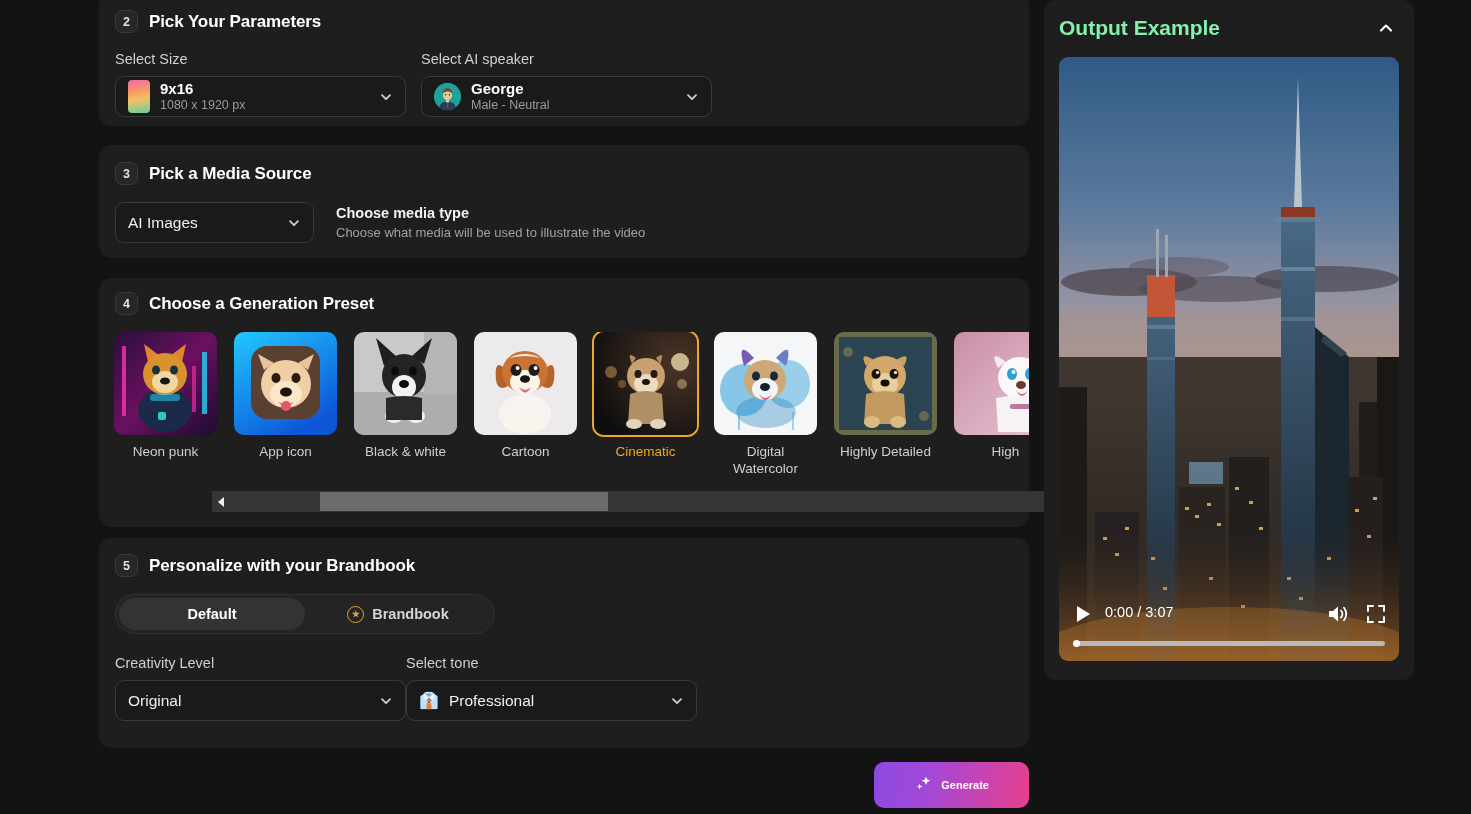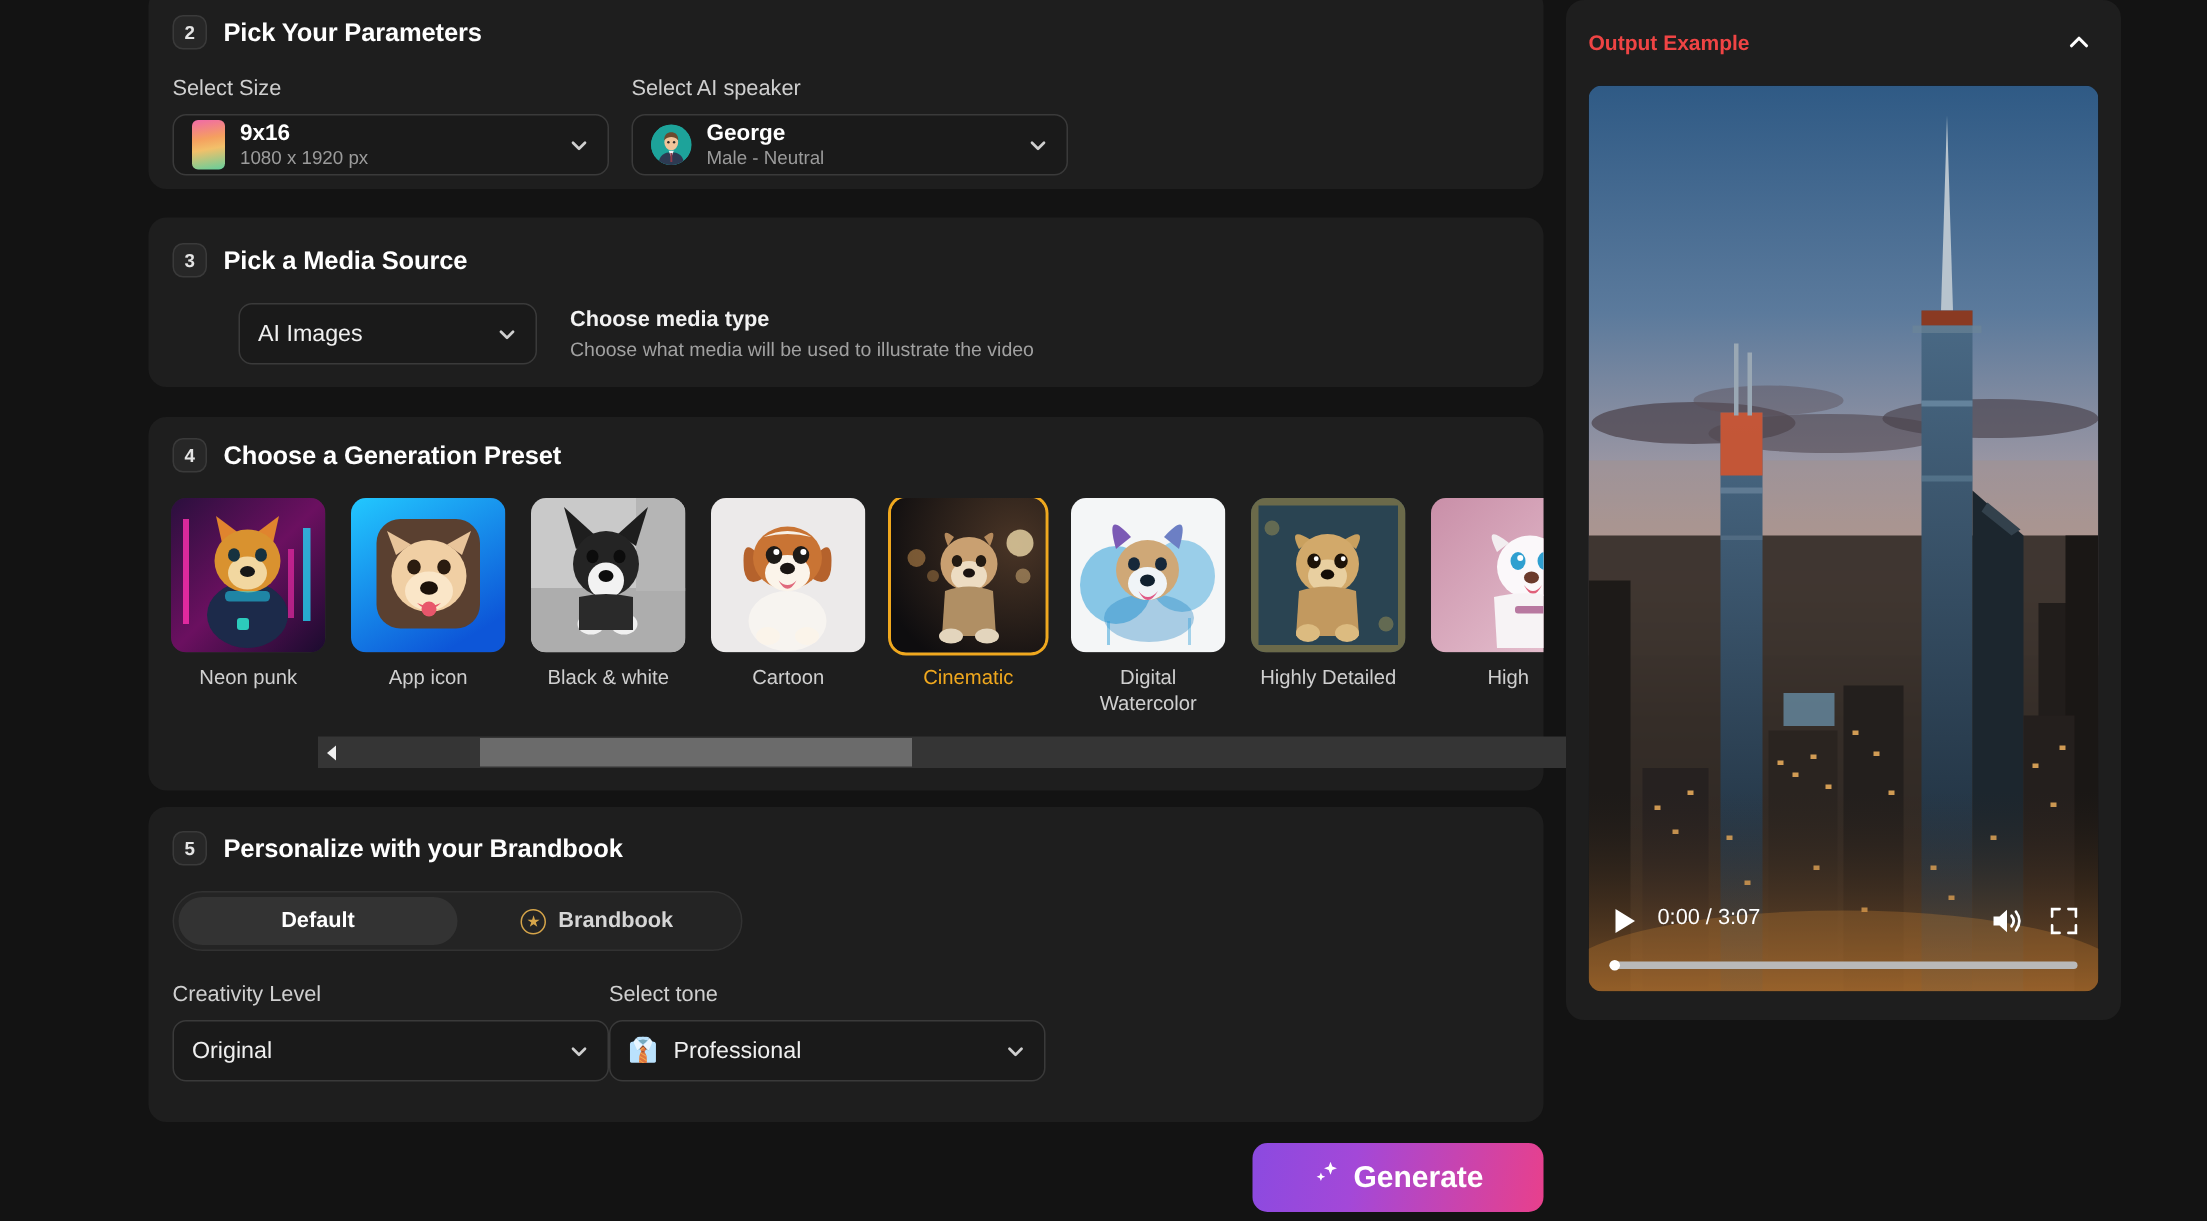--- a/index.html
+++ b/index.html
@@ -95,21 +95,21 @@
     position: relative;
   }
 
   
   #sec2 { position: absolute; left: 99px; top: -8px; width: 930px; height: 134px; padding: 18px 16px 0 16px; }
   #sec2 .fields { display: flex; gap: 15px; margin-top: 18px; }
   #sec2 .f { width: 291px; }
 
   
   #sec3 { position: absolute; left: 99px; top: 145px; width: 930px; height: 113px; padding: 17px 16px; }
-  #sec3 .row { display: flex; align-items: center; gap: 22px; margin-top: 17px; margin-left: 44px; }
+  #sec3 .row { display: flex; align-items: center; gap: 22px; margin-top: 17px; }
   #sec3 .sel3 { width: 199px; }
   .media-desc-title { font-size: 14.5px; font-weight: bold; color: #f2f2f2; }
   .media-desc-sub { font-size: 13px; color: #a1a1a1; margin-top: 4px; }
 
   
   #sec4 { position: absolute; left: 99px; top: 278px; width: 930px; height: 249px; padding: 14px 0 0 0; }
   #sec4 .card-head { padding-left: 16px; }
   .preset-strip {
     display: flex;
     gap: 17px;
@@ -205,41 +205,41 @@
   .quota .used { color: #34c77b; font-weight: bold; }
   .quota .total { color: #ececec; font-weight: bold; }
   .quota .buy { color: #f0a81e; font-weight: bold; cursor: pointer; }
   .gen-btn {
     margin-left: auto;
     height: 46px; min-width: 144px;
     border-radius: 10px;
     background: linear-gradient(100deg, #8b4ae0 0%, #a348d8 35%, #e8408c 100%);
     display: flex; align-items: center; justify-content: center;
     gap: 9px;
-    color: #ffffff; font-size: 20px; font-weight: bold;
+    color: #ffffff; font-size: 11px; font-weight: bold;
     cursor: pointer; border: none;
     padding: 0 40px;
     font-family: "Liberation Sans", sans-serif;
   }
 
   
   .right-col { width: 428px; position: relative; }
   .out-card {
     position: absolute;
     left: 1px; top: 0;
     width: 370px; height: 680px;
     background: #1e1e1e;
     border-radius: 12px;
     padding: 15px;
   }
   .out-head {
     display: flex; align-items: center;
     height: 26px;
   }
-  .out-title { font-size: 14px; font-weight: bold; color: #ef4444; }
+  .out-title { font-size: 21px; font-weight: bold; color: #86efac; }
   .collapse-btn {
     margin-left: auto; width: 26px; height: 26px;
     display: flex; align-items: center; justify-content: center;
     cursor: pointer;
   }
   .video-wrap {
     margin-top: 16px;
     width: 340px; height: 604px;
     border-radius: 9px;
     overflow: hidden;

